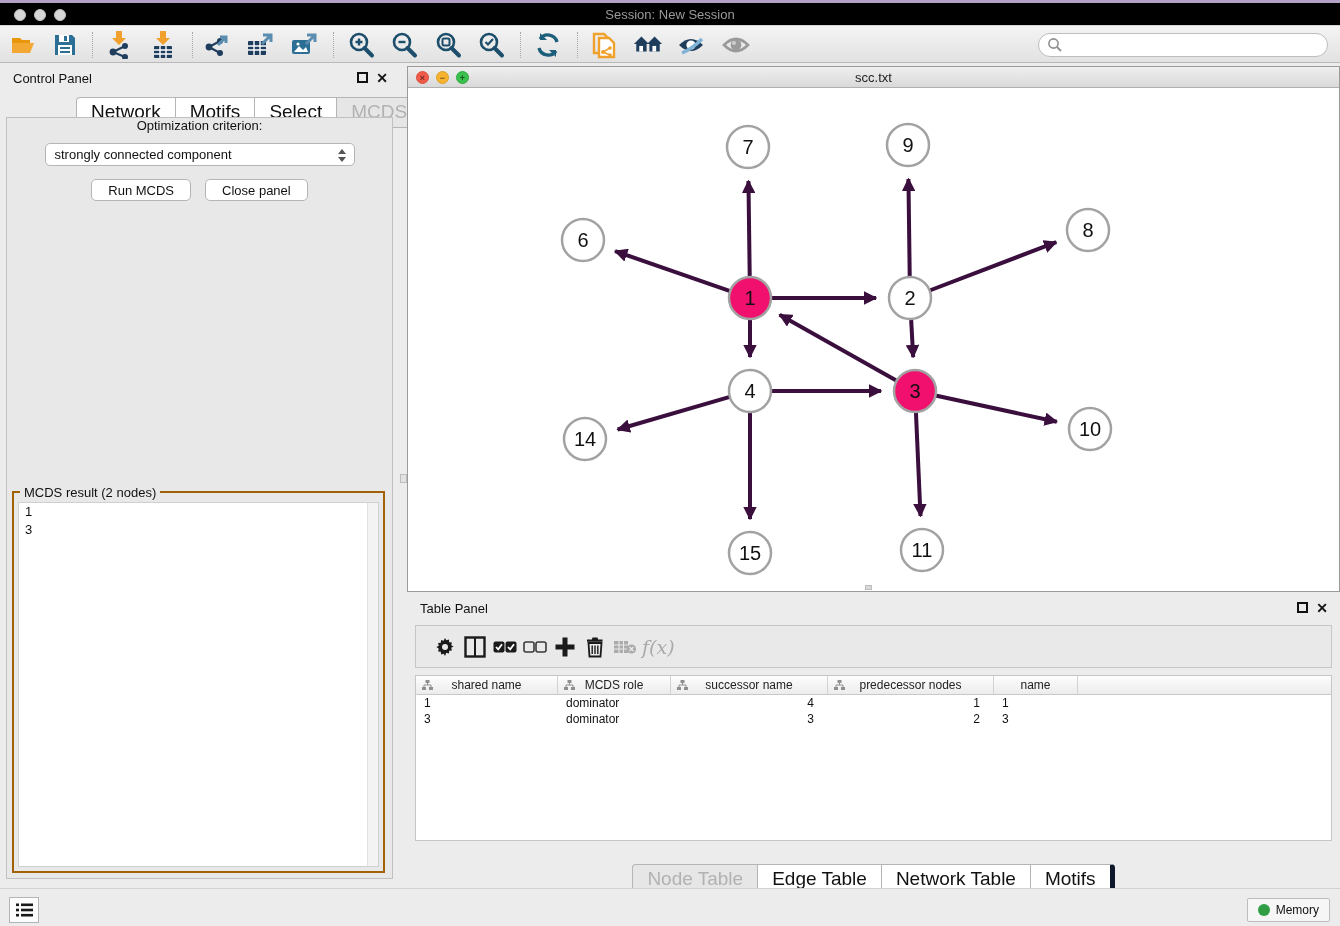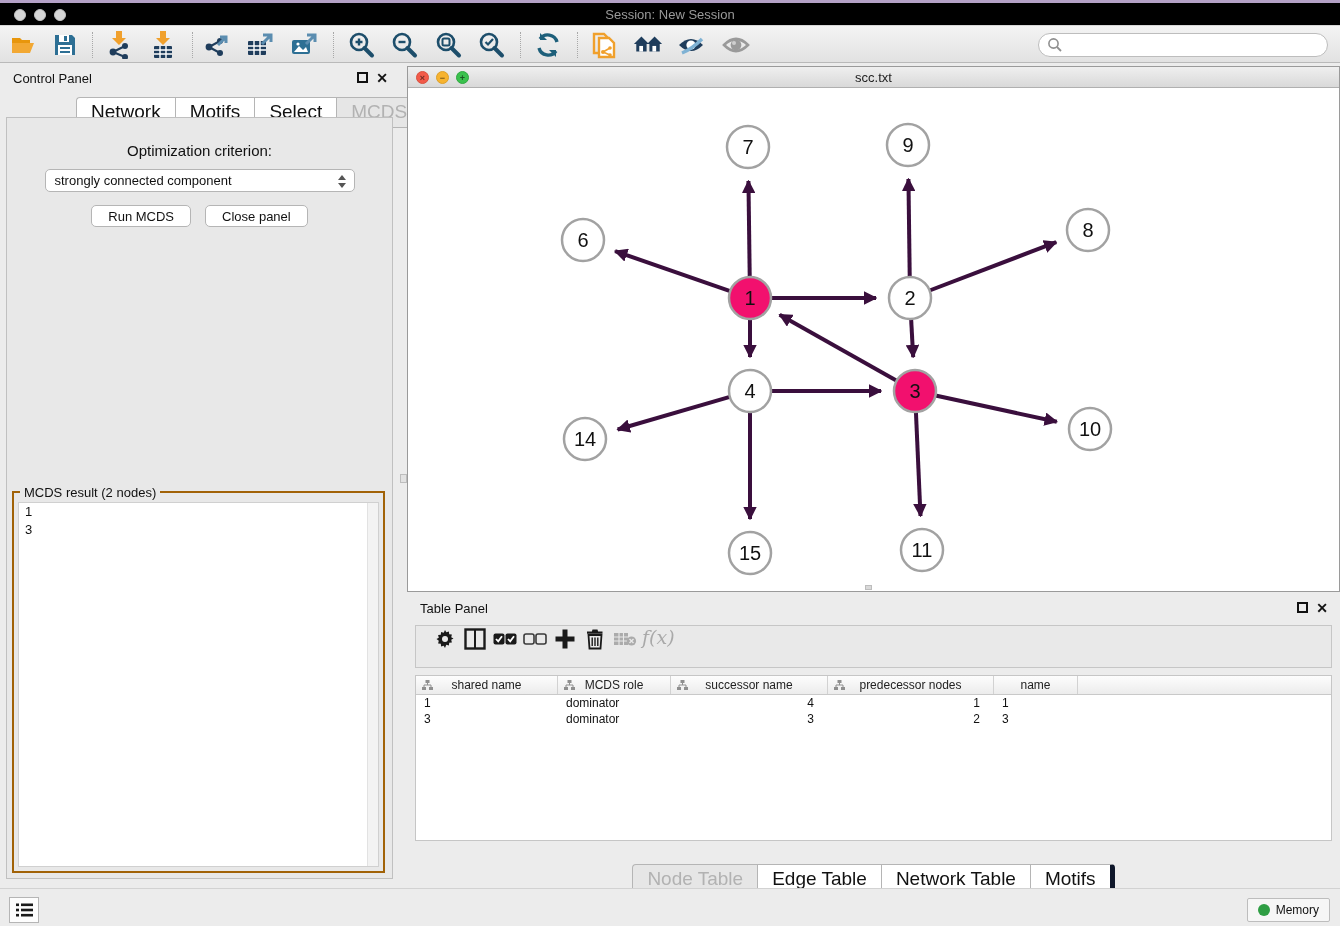--- a/index.html
+++ b/index.html
@@ -27,21 +27,21 @@
   .panel-header { position:absolute; left:0; top:0; width:100%; height:26px; }
   .panel-header .ph-title { position:absolute; left:13px; top:5px; font-size:13px; color:#111; }
   .ph-float { position:absolute; width:11px; height:11px; border:2px solid #111; background:transparent; }
   .ph-close { position:absolute; font-size:14px; font-weight:bold; color:#111; line-height:11px; }
   .tabstrip { position:absolute; display:flex; }
   .tab { border:1px solid #b5b5b5; border-right:none; background:#fff; padding:3px 14px 4px 14px; font-size:19px; color:#111; }
   .tab:first-child { border-radius:4px 0 0 4px; }
   .tab:last-child { border-right:5px solid #0f172a; border-radius:0 4px 4px 0; }
   .tab.selected { background:#e6e6e6; color:#b2b2b2; }
   .cp-body { position:absolute; left:6px; top:51px; width:387px; height:762px; background:#e8e8e8; border:1px solid #c0c0c0; }
-  .crit-label { text-align:center; margin-top:24px; font-size:15px; color:#111; }
+  .crit-label { text-align:center; font-size:13px; color:#111; }
   .select-box { position:relative; margin:10px auto 0 auto; width:310px; height:23px; background:#fff;
     border:1px solid #b5b5b5; border-radius:5px; padding:3px 22px 0 9px; font-size:13px; color:#111; }
   .select-arrows { position:absolute; right:7px; top:4px; width:9px; height:15px; }
   .select-arrows .up { position:absolute; top:1px; left:0; width:0; height:0; border-left:4.5px solid transparent; border-right:4.5px solid transparent; border-bottom:5px solid #555; }
   .select-arrows .down { position:absolute; bottom:1px; left:0; width:0; height:0; border-left:4.5px solid transparent; border-right:4.5px solid transparent; border-top:5px solid #555; }
   .btn-row { display:flex; justify-content:center; gap:14px; margin-top:13px; }
   .mac-btn { background:#fff; border:1px solid #b5b5b5; border-radius:5px; height:22px; padding:0 16px; font-size:13px; color:#111; font-family:"Liberation Sans",sans-serif; }
   .result-fieldset { position:absolute; left:5px; top:373px; width:373px; height:382px; border:2px solid #a16207; }
   .result-legend { position:absolute; left:6px; top:-8px; background:#e8e8e8; padding:0 4px; font-size:13px; color:#111; }
   .result-area { position:absolute; left:4px; top:9px; right:4px; bottom:4px; background:#fff; border:1px solid #d0d0d0; overflow:hidden; }
@@ -50,21 +50,21 @@
   
   .net-window { position:absolute; left:407px; top:66px; width:933px; height:526px; border:1px solid #9a9a9a; background:#fff; }
   .net-titlebar { position:absolute; left:0; top:0; right:0; height:21px; background:linear-gradient(#efefef,#d9d9d9); border-bottom:1px solid #b0b0b0; }
   .net-title { position:absolute; left:0; right:0; top:3px; text-align:center; font-size:13px; color:#222; }
   .mac-light { position:absolute; top:4px; width:13px; height:13px; border-radius:50%; font-size:9px; font-weight:bold; text-align:center; line-height:13px; color:rgba(0,0,0,.55); }
   .net-canvas { position:absolute; left:0; top:21px; right:0; bottom:0; background:#fff; }
   .net-resize-handle { position:absolute; left:457px; bottom:1px; width:7px; height:5px; background:#d9d9d9; border:1px solid #bdbdbd; }
   .divider-handle { position:absolute; left:400px; top:474px; width:7px; height:9px; background:#e2e2e2; border:1px solid #bdbdbd; }
   
   .table-panel { position:absolute; left:407px; top:596px; width:933px; height:290px; }
-  .tp-toolbar { position:absolute; left:8px; right:8px; top:29px; height:43px; background:#e9e9e9; border:1px solid #c6c6c6; display:flex; padding-left:16px; gap:4px; }
+  .tp-toolbar { position:absolute; left:8px; right:8px; top:29px; height:43px; background:#e9e9e9; border:1px solid #c6c6c6; display:flex; align-items:center; padding-left:16px; gap:4px; }
   .tp-icon { display:flex; align-items:center; justify-content:center; width:26px; height:26px; }
   .fx-icon { font-family:"DejaVu Serif", serif; font-style:italic; font-size:19px; color:#a9a9a9; }
   .tp-table { position:absolute; left:8px; right:8px; top:79px; height:166px; background:#fff; border:1px solid #c6c6c6; overflow:hidden; }
   .tp-head { display:flex; height:19px; background:linear-gradient(#fdfdfd,#ececec); border-bottom:1px solid #c9c9c9; }
   .th { position:relative; border-right:1px solid #d2d2d2; font-size:12px; color:#222; text-align:center; line-height:18px; }
   .th .tree-ic { position:absolute; left:6px; top:4px; }
   .tp-row { display:flex; height:16px; font-size:12px; color:#111; }
   .td { overflow:hidden; white-space:nowrap; line-height:16px; }
   .tp-tabs { position:absolute; left:0; right:0; top:268px; display:flex; justify-content:center; }
   

